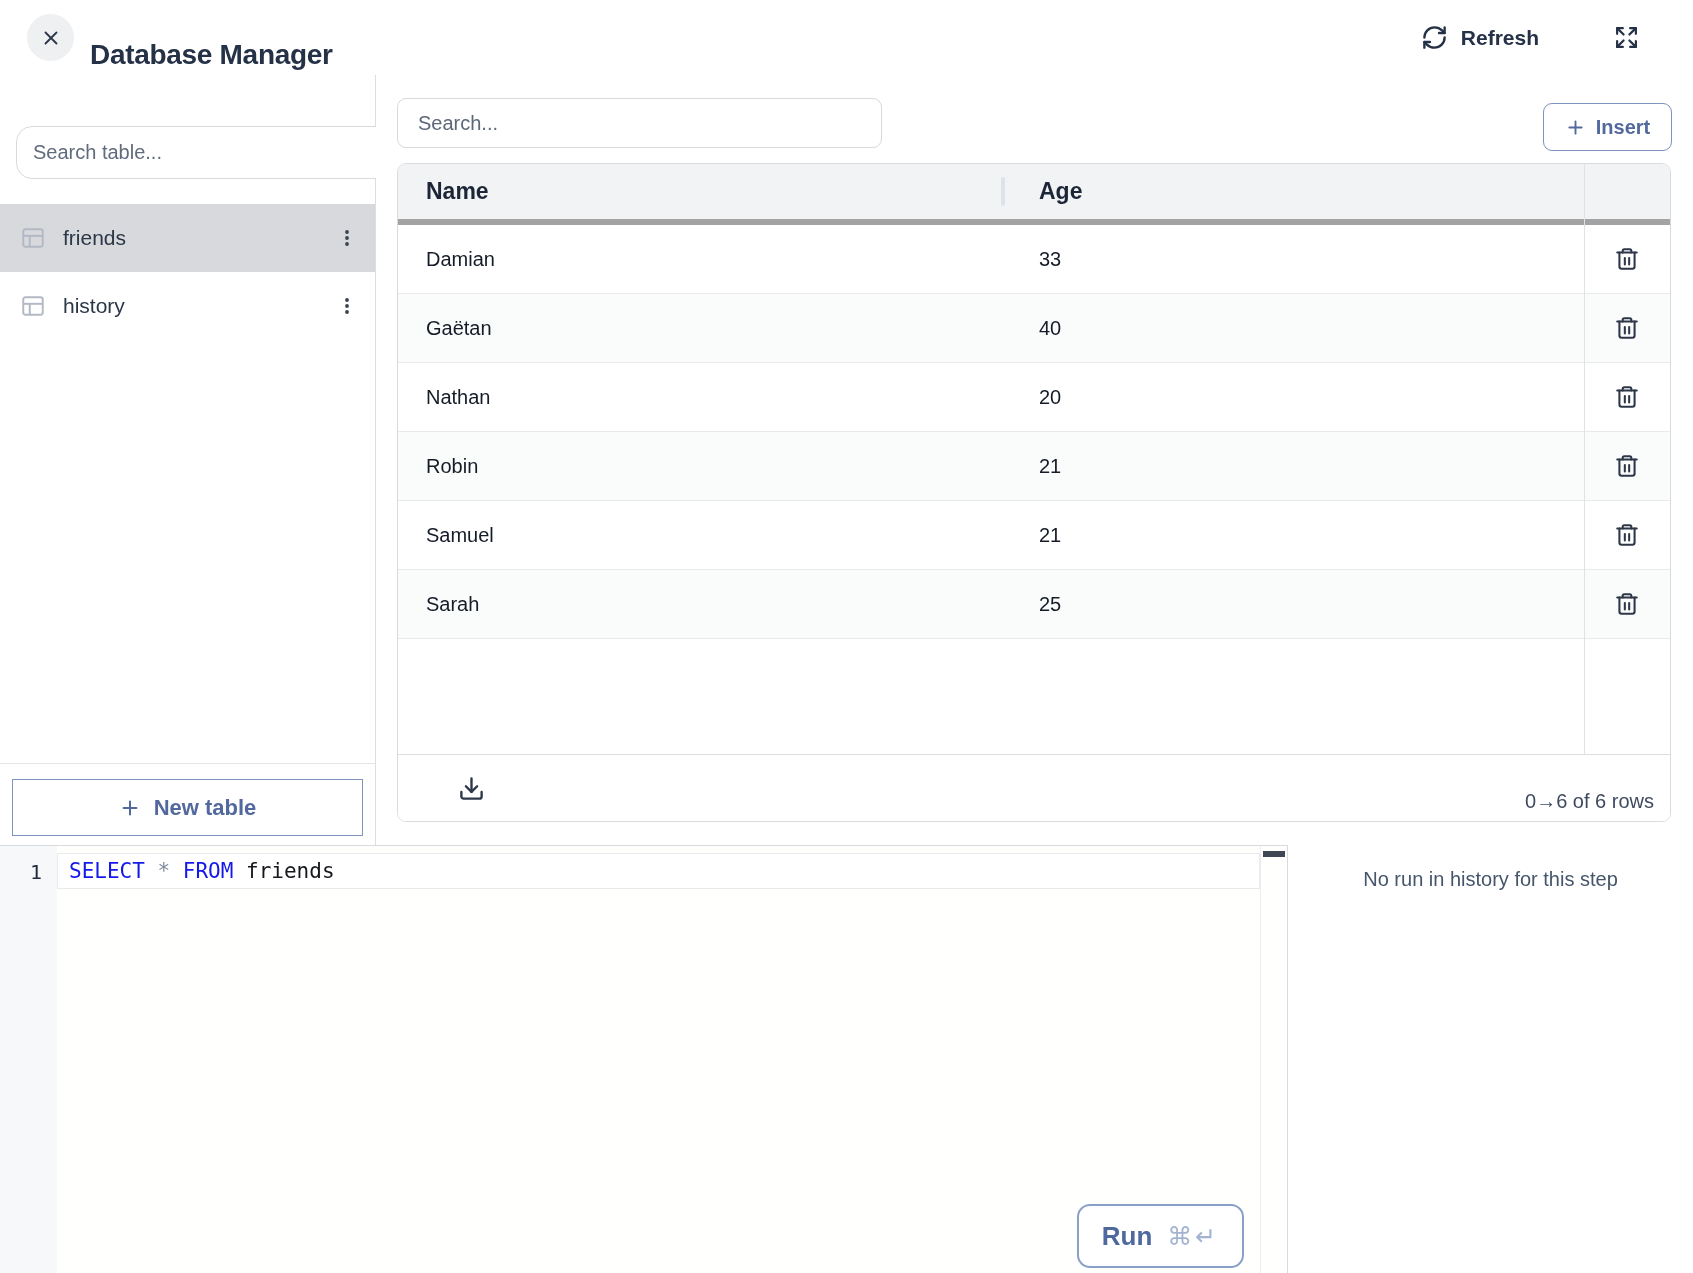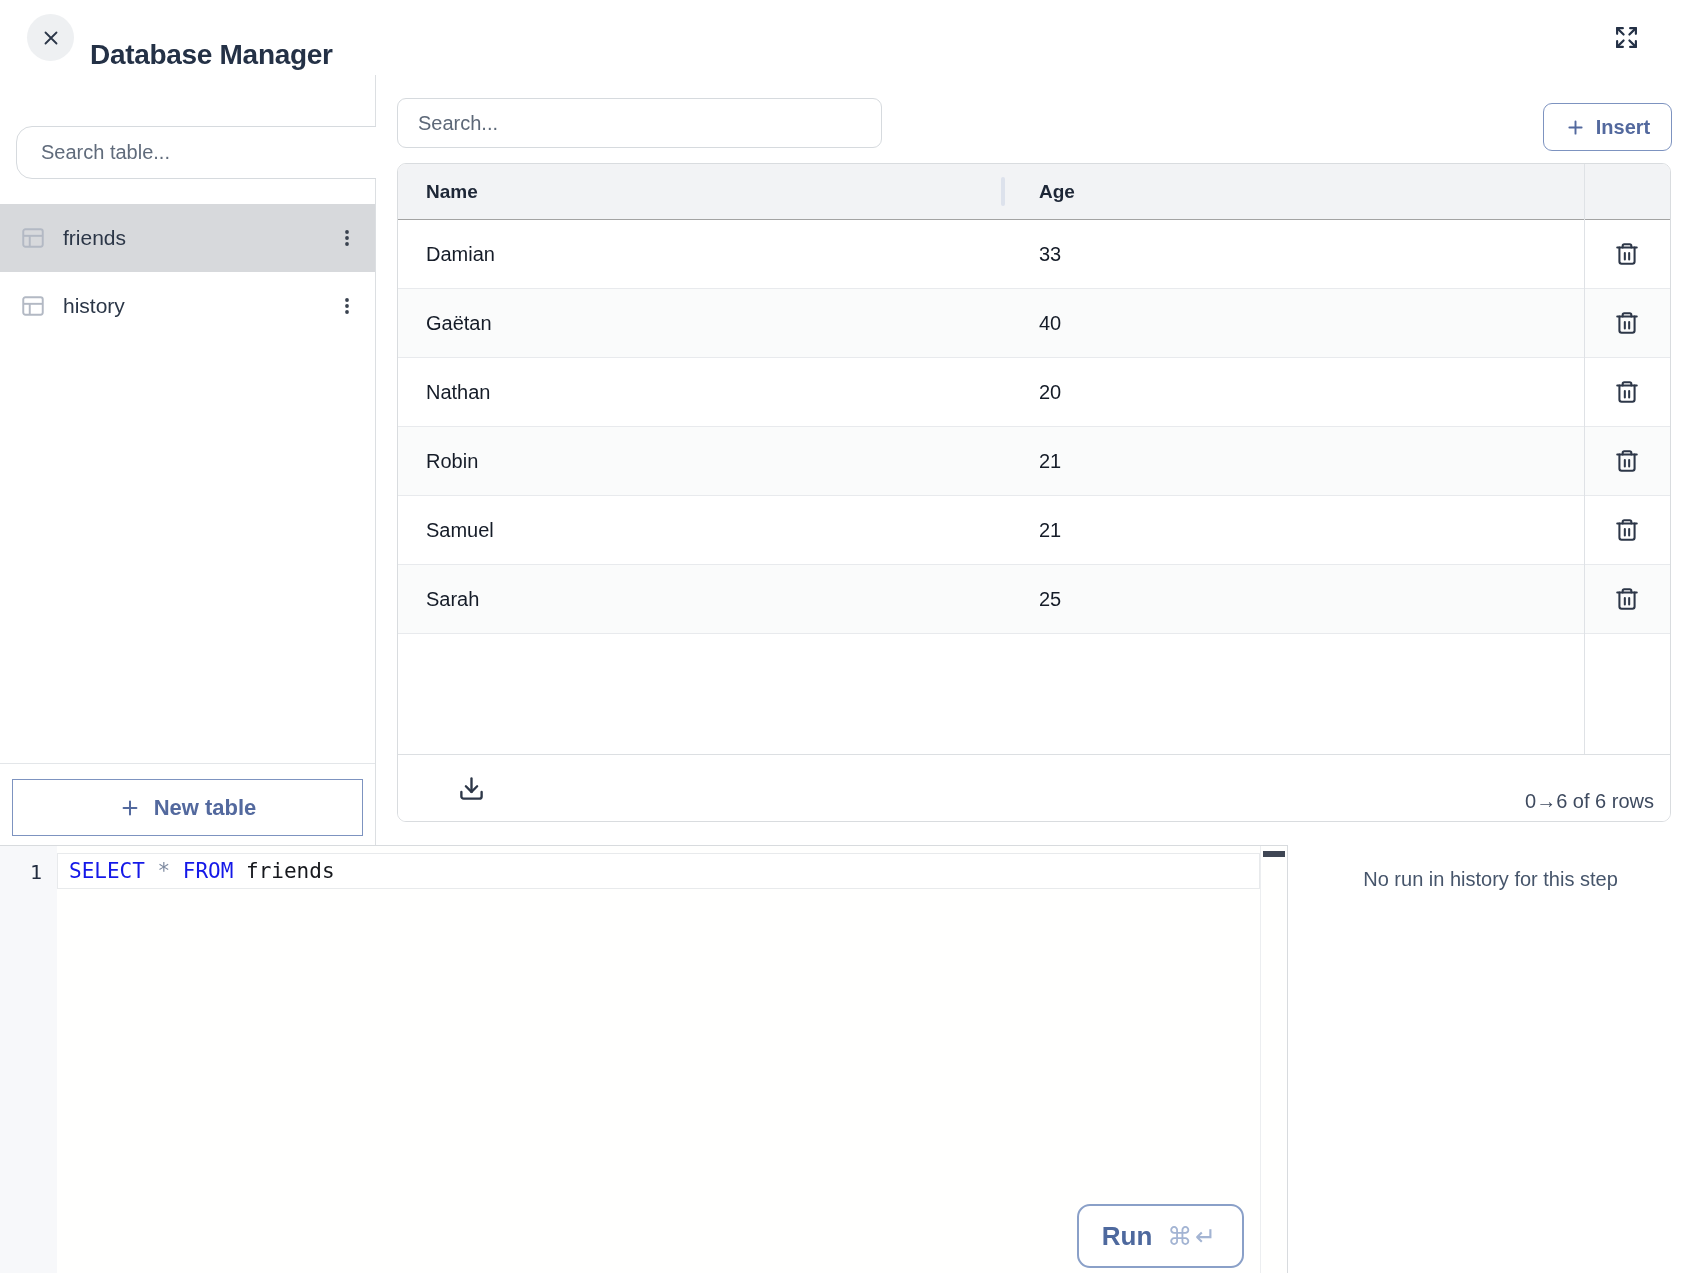--- a/index.html
+++ b/index.html
@@ -18,21 +18,21 @@
               font-size:28px;font-weight:700;color:#243146;letter-spacing:-.3px;}
   .refresh-btn{position:absolute;right:148px;top:0;height:75px;display:flex;align-items:center;gap:13px;
                background:none;border:none;font-size:21px;font-weight:700;color:#243146;}
   .fullscreen-btn{position:absolute;right:48px;top:0;height:75px;display:flex;align-items:center;
                   background:none;border:none;color:#243146;}
 
   
   .sidebar{position:absolute;left:0;top:75px;width:375px;height:770px;background:#fff;
            border-right:1px solid #dcdfe2;box-sizing:content-box;}
   .sidebar-search{position:absolute;left:16px;top:51px;width:384px;height:53px;box-sizing:border-box;
-                  border:1px solid #d6dade;border-radius:16px;font-size:20px;padding:0 24px;color:#1f2937;}
+                  border:1px solid #d6dade;border-radius:16px;font-size:20px;padding:0 16px;color:#1f2937;}
   .sidebar-search::placeholder{color:#606b7b;}
   .table-list{position:absolute;left:0;right:0;top:129px;}
   .side-item{height:68px;display:flex;align-items:center;padding:0 12px 0 20px;gap:17px;
              font-size:21px;color:#2b3647;}
   .side-item.selected{background:#d7d9dc;}
   .kebab-btn{margin-left:auto;background:none;border:none;padding:6px;color:#39424f;}
   .sidebar-footer{position:absolute;left:0;right:0;top:688px;bottom:0;border-top:1px solid #e3e6e9;}
   .new-table-btn{position:absolute;left:12px;top:15px;width:351px;height:57px;background:#fff;
                  border:1px solid #7d93c0;border-radius:0;color:#53699e;font-size:22px;font-weight:700;
                  display:flex;align-items:center;justify-content:center;gap:13px;}
@@ -41,22 +41,22 @@
   .content{position:absolute;left:376px;top:75px;width:1317px;height:770px;background:#fff;}
   .row-search{position:absolute;left:21px;top:23px;width:485px;height:50px;box-sizing:border-box;
               border:1px solid #d6dade;border-radius:9px;font-size:20px;padding:0 20px;color:#1f2937;}
   .row-search::placeholder{color:#5d6878;}
   .insert-btn{position:absolute;left:1167px;top:28px;width:129px;height:48px;background:#fff;
               border:1px solid #7d93c0;border-radius:9px;color:#53699e;font-size:20px;font-weight:700;
               display:flex;align-items:center;justify-content:center;gap:10px;}
 
   .datatable{position:absolute;left:21px;top:88px;width:1274px;height:659px;box-sizing:border-box;
              border:1px solid #d9dcdf;border-radius:9px;background:#fff;overflow:hidden;}
-  .dt-header{height:55px;background:#f2f3f5;border-bottom:1px solid #a3a3a3;display:flex;
-             align-items:center;position:relative;font-weight:700;font-size:19px;color:#1d2636;}
+  .dt-header{height:55px;background:#f2f3f5;border-bottom:6px solid #a3a3a3;display:flex;
+             align-items:center;position:relative;font-weight:700;font-size:23px;color:#1d2636;}
   .dt-cell-name{width:606px;box-sizing:border-box;padding-left:28px;}
   .dt-cell-age{width:580px;box-sizing:border-box;padding-left:35px;}
   .dt-cell-actions{width:86px;display:flex;justify-content:center;}
   .dt-header-divider{position:absolute;left:603px;top:13px;width:4px;height:29px;background:#dde2ec;
                      border-radius:2px;}
   .dt-actions-border{position:absolute;left:1186px;top:0;height:592px;width:1px;background:#dfe2e6;}
   .dt-body{height:537px;}
   .dt-row{height:68px;display:flex;align-items:center;border-bottom:1px solid #e8eaed;
           font-size:20px;color:#151c28;}
   .dt-row.alt{background:#fafbfb;align-items:center;}
@@ -97,20 +97,31 @@
 
 <header class="topbar">
   <button class="close-btn">
     <span>
       <svg width="22" height="22" viewBox="0 0 24 24" fill="none" stroke="#2b3648" stroke-width="2" stroke-linecap="round">
         <path d="M6 6 L18 18 M18 6 L6 18"></path>
       </svg>
     </span>
   </button>
   <h1 class="page-title">Database Manager</h1>
+  <button class="refresh-btn">
+    <span>
+      <svg width="27" height="27" viewBox="0 0 24 24" fill="none" stroke="#243146" stroke-width="2.1" stroke-linecap="round" stroke-linejoin="round">
+        <path d="M3 12a9 9 0 0 1 9-9 9.75 9.75 0 0 1 6.74 2.74L21 8"></path>
+        <path d="M21 3v5h-5"></path>
+        <path d="M21 12a9 9 0 0 1-9 9 9.75 9.75 0 0 1-6.74-2.74L3 16"></path>
+        <path d="M8 16H3v5"></path>
+      </svg>
+    </span>
+    <span>Refresh</span>
+  </button>
   <button class="fullscreen-btn">
     <span>
       <svg width="25" height="25" viewBox="0 0 24 24" fill="none" stroke="#243146" stroke-width="2.1" stroke-linecap="round" stroke-linejoin="round">
         <path d="M15.5 3H21v5.5"></path>
           <path d="M21 3l-6.2 6.2"></path>
         <path d="M8.5 21H3v-5.5"></path>
           <path d="M3 21l6.2-6.2"></path>
         <path d="M3 8.5V3h5.5"></path>
           <path d="M3 3l6.2 6.2"></path>
         <path d="M21 15.5V21h-5.5"></path>

